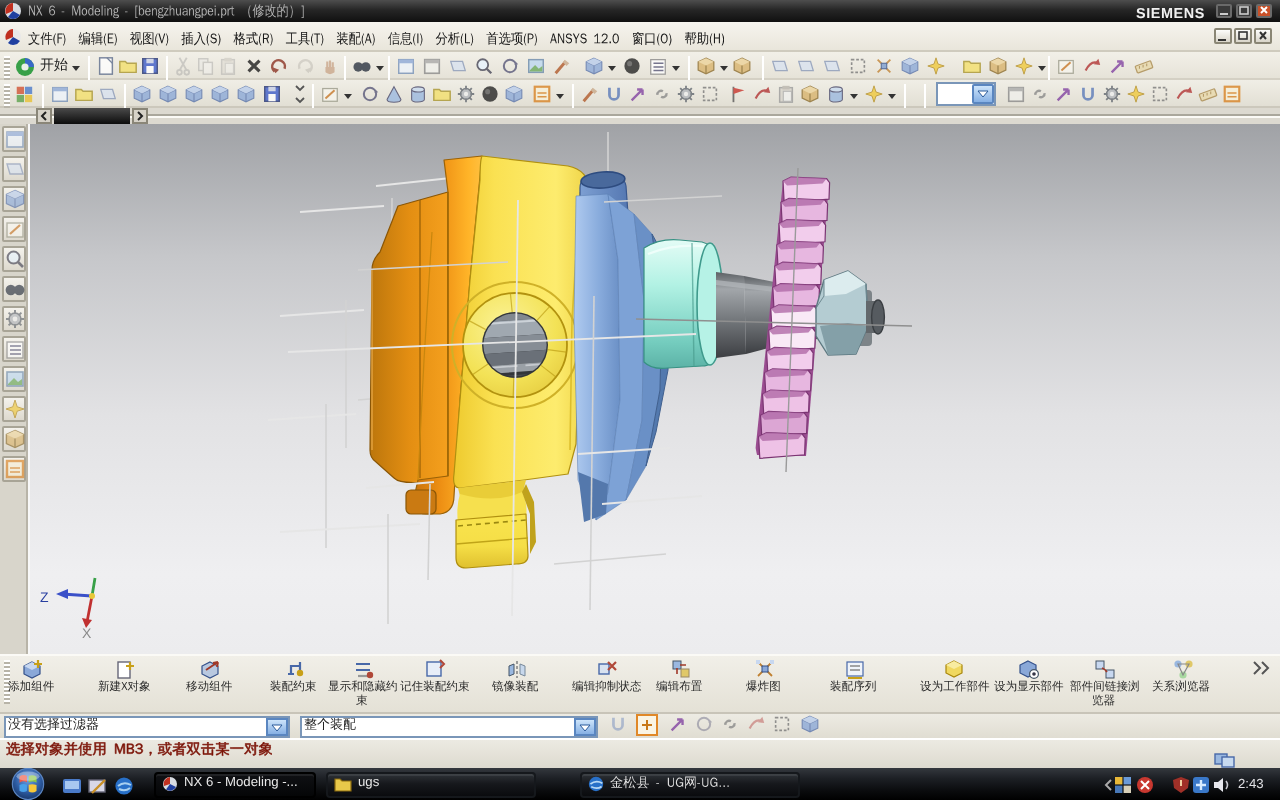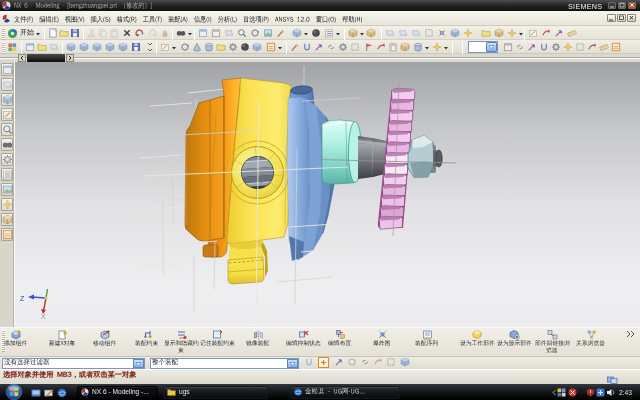--- a/index.html
+++ b/index.html
@@ -8,21 +8,21 @@
     <svg class="abs" style="left:2px;top:1px" width="9" height="9">
       <circle cx="4.5" cy="4.5" r="4" fill="#d8dce2"></circle>
       <path d="M1,6 A4 4 0 0 1 4.5,.5 L4.5,4.5 Z" fill="#c03020"></path>
       <path d="M8,6.5 A4 4 0 0 1 2,7.5 L4.5,4.5 Z" fill="#2040a0"></path>
     </svg>
     <div style="position:absolute;left:14px;top:2px;">
       <svg width="138" height="7.9" viewBox="0 0 165 7.9" preserveAspectRatio="none" style="display:block">
         <path d="M4.2 5.8H3.6L1.1 1.5V5.8H0.6V0.8H1.4L3.7 4.8V0.8H4.2Z M8.6 5.8H7.9L6.7 3.7L5.4 5.8H4.8L6.4 3.2L5.0 0.8H5.7L6.8 2.7L7.9 0.8H8.4L7.1 3.1Z M16.2 4.1Q16.2 4.9 15.6 5.4Q15.1 5.8 14.5 5.8Q13.4 5.8 12.9 4.8Q12.6 4.2 12.6 3.4Q12.6 2.1 13.2 1.3Q13.7 0.7 14.6 0.7Q15.6 0.7 16.0 1.5Q16.1 1.7 16.1 1.8L15.6 2.0Q15.3 1.3 14.6 1.3Q13.4 1.3 13.2 2.8Q13.1 3.1 13.1 3.5H13.1Q13.4 2.9 14.0 2.7Q14.3 2.5 14.6 2.5Q15.4 2.5 15.8 3.1Q16.2 3.5 16.2 4.1ZM15.6 4.2Q15.6 3.6 15.2 3.3Q14.9 3.0 14.5 3.0Q13.9 3.0 13.6 3.5Q13.3 3.8 13.3 4.2Q13.3 4.8 13.7 5.1Q14.1 5.3 14.5 5.3Q15.1 5.3 15.4 4.9Q15.6 4.6 15.6 4.2Z M21.7 4.1H20.1V3.7H21.7Z M31.3 5.8H30.6V1.4H30.6L29.0 5.8H28.6L27.0 1.4H27.0V5.8H26.5V0.8H27.4L28.9 4.8L30.3 0.8H31.3Z M35.4 3.9Q35.4 4.8 34.8 5.4Q34.4 5.8 33.7 5.8Q32.8 5.8 32.3 5.0Q32.1 4.5 32.1 3.9Q32.1 3.0 32.7 2.4Q33.1 2.0 33.8 2.0Q34.6 2.0 35.1 2.8Q35.4 3.3 35.4 3.9ZM34.7 3.9Q34.7 3.0 34.3 2.6Q34.0 2.5 33.7 2.5Q33.0 2.5 32.8 3.3Q32.7 3.6 32.7 3.9Q32.7 4.9 33.3 5.2Q33.4 5.4 33.7 5.4Q34.5 5.4 34.7 4.4Q34.7 4.2 34.7 3.9Z M39.1 5.8H38.6V5.1H38.6Q38.2 5.8 37.4 5.8Q36.6 5.8 36.2 5.0Q36.0 4.5 36.0 3.9Q36.0 3.0 36.4 2.5Q36.8 2.0 37.5 2.0Q38.1 2.0 38.5 2.6V0.8H39.1ZM38.5 4.2V3.6Q38.5 2.9 38.1 2.6Q37.8 2.5 37.5 2.5Q36.9 2.5 36.7 3.2Q36.6 3.5 36.6 3.9Q36.6 4.9 37.0 5.2Q37.2 5.4 37.5 5.4Q38.1 5.4 38.4 4.8Q38.5 4.5 38.5 4.2Z M43.1 4.0H40.5Q40.5 4.7 40.8 5.0Q41.1 5.4 41.6 5.4Q42.2 5.4 42.5 4.8Q42.5 4.7 42.5 4.6L43.1 4.8Q42.9 5.4 42.2 5.7Q41.9 5.8 41.5 5.8Q40.6 5.8 40.1 5.1Q39.8 4.6 39.8 3.9Q39.8 3.0 40.4 2.5Q40.8 2.0 41.5 2.0Q42.5 2.0 42.9 2.8Q43.1 3.3 43.1 3.9ZM42.5 3.6Q42.5 3.0 42.1 2.7Q41.9 2.4 41.5 2.4Q41.0 2.4 40.7 2.9Q40.5 3.2 40.5 3.6Z M44.6 5.8H44.0V0.8H44.6Z M46.3 1.5H45.7V0.8H46.3ZM46.3 5.8H45.8V2.1H46.3Z M50.3 5.8H49.7V3.5Q49.7 3.0 49.6 2.9Q49.6 2.8 49.6 2.8Q49.5 2.5 49.1 2.5Q49.0 2.5 49.0 2.5Q48.3 2.5 48.1 3.2Q48.0 3.5 48.0 3.8V5.8H47.4V2.1H47.9V2.8H47.9Q48.2 2.2 48.7 2.1Q48.9 2.0 49.1 2.0Q49.8 2.0 50.1 2.5L50.1 2.6Q50.3 2.9 50.3 3.6Z M54.4 6.1Q54.4 7.1 52.6 7.1Q50.9 7.1 50.9 6.2Q50.9 5.6 51.4 5.5Q51.1 5.2 51.1 4.9Q51.1 4.5 51.5 4.3Q51.5 4.2 51.6 4.2Q51.1 3.8 51.1 3.3Q51.1 2.6 51.7 2.2Q52.0 2.0 52.5 2.0Q52.9 2.0 53.2 2.2Q53.3 1.7 53.7 1.6Q53.8 1.5 54.0 1.5Q54.1 1.5 54.2 1.5L54.2 2.0Q53.8 2.0 53.7 2.1L53.6 2.2L53.5 2.4Q53.5 2.4 53.5 2.4Q53.9 2.8 53.9 3.3Q53.9 4.0 53.3 4.3Q52.9 4.5 52.5 4.5L52.0 4.5H52.0Q51.8 4.5 51.7 4.6Q51.6 4.7 51.6 4.8Q51.6 5.0 51.9 5.1Q52.1 5.2 52.8 5.2Q53.5 5.2 53.8 5.3Q54.2 5.4 54.3 5.8Q54.4 6.0 54.4 6.1ZM53.3 3.3Q53.3 2.8 52.9 2.6Q52.7 2.5 52.5 2.5Q52.0 2.5 51.8 2.8Q51.7 3.0 51.7 3.3Q51.7 3.8 52.1 4.0Q52.3 4.1 52.5 4.1Q53.0 4.1 53.2 3.7Q53.3 3.5 53.3 3.3ZM53.8 6.1Q53.8 5.7 53.0 5.7L52.7 5.7Q52.4 5.7 51.8 5.6Q51.4 5.8 51.4 6.1Q51.4 6.6 52.2 6.7Q52.4 6.7 52.6 6.7Q53.6 6.7 53.8 6.3Q53.8 6.2 53.8 6.1Z M59.5 4.1H58.0V3.7H59.5Z M65.5 7.0H64.2V0.8H65.5V1.2H64.7V6.6H65.5Z M69.5 3.9Q69.5 4.8 69.0 5.4Q68.6 5.8 67.9 5.8Q67.4 5.8 67.0 5.4Q66.9 5.2 66.8 5.1L66.6 5.8H66.3V0.8H66.9V2.7H66.9Q67.3 2.0 68.0 2.0Q68.8 2.0 69.2 2.8Q69.5 3.3 69.5 3.9ZM68.9 4.0Q68.9 3.1 68.5 2.7L68.3 2.6Q68.1 2.5 67.9 2.5Q67.4 2.5 67.1 2.9Q66.9 3.2 66.9 3.6V4.2Q66.9 4.8 67.3 5.2Q67.5 5.4 67.9 5.4Q68.6 5.4 68.8 4.6Q68.9 4.3 68.9 4.0Z M73.3 4.0H70.7Q70.7 4.7 71.0 5.0Q71.3 5.4 71.8 5.4Q72.4 5.4 72.7 4.8Q72.7 4.7 72.7 4.6L73.3 4.8Q73.1 5.4 72.4 5.7Q72.1 5.8 71.7 5.8Q70.8 5.8 70.3 5.1Q70.0 4.6 70.0 3.9Q70.0 3.0 70.6 2.5Q71.0 2.0 71.7 2.0Q72.7 2.0 73.1 2.8Q73.3 3.3 73.3 3.9ZM72.7 3.6Q72.7 3.0 72.3 2.7Q72.1 2.4 71.7 2.4Q71.2 2.4 70.9 2.9Q70.7 3.2 70.7 3.6Z M77.0 5.8H76.5V3.5Q76.5 3.0 76.4 2.9Q76.4 2.8 76.4 2.8Q76.2 2.5 75.9 2.5Q75.8 2.5 75.8 2.5Q75.1 2.5 74.8 3.2Q74.7 3.5 74.7 3.8V5.8H74.2V2.1H74.7V2.8H74.7Q75.0 2.2 75.5 2.1Q75.7 2.0 75.8 2.0Q76.5 2.0 76.9 2.5L76.9 2.6Q77.0 2.9 77.0 3.6Z M81.1 6.1Q81.1 7.1 79.3 7.1Q77.6 7.1 77.6 6.2Q77.6 5.6 78.2 5.5Q77.8 5.2 77.8 4.9Q77.8 4.5 78.2 4.3Q78.3 4.2 78.3 4.2Q77.8 3.8 77.8 3.3Q77.8 2.6 78.4 2.2Q78.8 2.0 79.3 2.0Q79.7 2.0 80.0 2.2Q80.1 1.7 80.4 1.6Q80.6 1.5 80.7 1.5Q80.9 1.5 81.0 1.5L81.0 2.0Q80.6 2.0 80.4 2.1L80.3 2.2L80.3 2.4Q80.3 2.4 80.3 2.4Q80.6 2.8 80.6 3.3Q80.6 4.0 80.0 4.3Q79.7 4.5 79.2 4.5L78.8 4.5H78.7Q78.5 4.5 78.4 4.6Q78.4 4.7 78.4 4.8Q78.4 5.0 78.6 5.1Q78.9 5.2 79.6 5.2Q80.2 5.2 80.6 5.3Q81.0 5.4 81.1 5.8Q81.1 6.0 81.1 6.1ZM80.1 3.3Q80.1 2.8 79.7 2.6Q79.5 2.5 79.3 2.5Q78.8 2.5 78.5 2.8Q78.4 3.0 78.4 3.3Q78.4 3.8 78.9 4.0Q79.0 4.1 79.3 4.1Q79.8 4.1 80.0 3.7Q80.1 3.5 80.1 3.3ZM80.6 6.1Q80.6 5.7 79.7 5.7L79.4 5.7Q79.2 5.7 78.6 5.6Q78.2 5.8 78.2 6.1Q78.2 6.6 79.0 6.7Q79.2 6.7 79.3 6.7Q80.4 6.7 80.6 6.3Q80.6 6.2 80.6 6.1Z M84.0 5.8H81.3V5.3L83.3 2.5H81.5V2.1H84.0V2.4L82.0 5.3H84.0Z M87.5 5.8H87.0V3.6Q87.0 2.9 86.8 2.7L86.6 2.6L86.5 2.5Q86.4 2.5 86.2 2.5Q85.8 2.5 85.5 2.9Q85.2 3.2 85.2 3.9V5.8H84.7V0.8H85.2V2.8H85.2Q85.6 2.0 86.4 2.0Q87.2 2.0 87.5 2.8Q87.5 3.0 87.5 3.4Z M91.4 5.8H90.9V5.0H90.9Q90.7 5.5 90.2 5.7Q90.0 5.8 89.8 5.8Q88.7 5.8 88.6 4.7Q88.5 4.5 88.5 4.3V2.1H89.1V4.3Q89.1 5.3 89.7 5.3Q89.7 5.3 89.8 5.3Q90.4 5.3 90.7 4.7Q90.8 4.4 90.8 4.0V2.1H91.4Z M95.5 5.8H94.9L94.9 5.1Q94.5 5.8 93.6 5.8Q92.9 5.8 92.5 5.4Q92.3 5.1 92.3 4.7Q92.3 4.2 92.8 3.8Q92.9 3.8 93.0 3.7Q93.5 3.5 94.6 3.5H94.9V3.3Q94.9 2.7 94.4 2.5L94.1 2.5Q94.0 2.4 93.9 2.4Q93.1 2.4 92.9 3.1L92.4 3.0Q92.5 2.3 93.4 2.1Q93.7 2.0 94.0 2.0Q94.9 2.0 95.2 2.5Q95.4 2.8 95.4 3.6V5.0Q95.4 5.5 95.5 5.8ZM94.9 4.2V3.9H94.4Q92.9 3.9 92.9 4.8Q92.9 5.2 93.4 5.4Q93.5 5.4 93.7 5.4Q94.3 5.4 94.6 4.9Q94.9 4.6 94.9 4.2Z M99.2 5.8H98.6V3.5Q98.6 3.0 98.5 2.9Q98.5 2.8 98.5 2.8Q98.4 2.5 98.0 2.5Q98.0 2.5 97.9 2.5Q97.2 2.5 97.0 3.2Q96.9 3.5 96.9 3.8V5.8H96.3V2.1H96.8V2.8H96.8Q97.1 2.2 97.6 2.1Q97.8 2.0 98.0 2.0Q98.7 2.0 99.0 2.5L99.0 2.6Q99.2 2.9 99.2 3.6Z M103.3 6.1Q103.3 7.1 101.5 7.1Q99.8 7.1 99.8 6.2Q99.8 5.6 100.3 5.5Q100.0 5.2 100.0 4.9Q100.0 4.5 100.4 4.3Q100.4 4.2 100.5 4.2Q100.0 3.8 100.0 3.3Q100.0 2.6 100.6 2.2Q100.9 2.0 101.4 2.0Q101.8 2.0 102.1 2.2Q102.2 1.7 102.6 1.6Q102.7 1.5 102.9 1.5Q103.0 1.5 103.1 1.5L103.1 2.0Q102.7 2.0 102.6 2.1L102.5 2.2L102.4 2.4Q102.4 2.4 102.4 2.4Q102.8 2.8 102.8 3.3Q102.8 4.0 102.2 4.3Q101.8 4.5 101.4 4.5L100.9 4.5H100.9Q100.7 4.5 100.6 4.6Q100.5 4.7 100.5 4.8Q100.5 5.0 100.8 5.1Q101.0 5.2 101.7 5.2Q102.4 5.2 102.7 5.3Q103.1 5.4 103.2 5.8Q103.3 6.0 103.3 6.1ZM102.2 3.3Q102.2 2.8 101.8 2.6Q101.7 2.5 101.4 2.5Q100.9 2.5 100.7 2.8Q100.6 3.0 100.6 3.3Q100.6 3.8 101.0 4.0Q101.2 4.1 101.4 4.1Q101.9 4.1 102.1 3.7Q102.2 3.5 102.2 3.3ZM102.7 6.1Q102.7 5.7 101.9 5.7L101.6 5.7Q101.3 5.7 100.7 5.6Q100.3 5.8 100.3 6.1Q100.3 6.6 101.2 6.7Q101.3 6.7 101.5 6.7Q102.5 6.7 102.7 6.3Q102.7 6.2 102.7 6.1Z M106.9 3.9Q106.9 4.8 106.5 5.4Q106.1 5.8 105.5 5.8Q104.8 5.8 104.4 5.2V7.0H103.8V2.1H104.4V2.8H104.4Q104.6 2.2 105.2 2.1Q105.3 2.0 105.5 2.0Q106.3 2.0 106.7 2.8Q106.9 3.3 106.9 3.9ZM106.3 3.9Q106.3 3.0 105.9 2.7L105.7 2.6Q105.6 2.5 105.4 2.5Q104.9 2.5 104.6 3.0Q104.5 3.1 104.5 3.1Q104.4 3.3 104.4 3.4V4.3Q104.4 4.8 104.8 5.1Q105.0 5.4 105.4 5.4Q106.1 5.4 106.3 4.4Q106.3 4.2 106.3 3.9Z M110.7 4.0H108.1Q108.1 4.7 108.4 5.0Q108.7 5.4 109.2 5.4Q109.8 5.4 110.1 4.8Q110.1 4.7 110.1 4.6L110.7 4.8Q110.5 5.4 109.8 5.7Q109.5 5.8 109.1 5.8Q108.2 5.8 107.7 5.1Q107.4 4.6 107.4 3.9Q107.4 3.0 108.0 2.5Q108.4 2.0 109.1 2.0Q110.1 2.0 110.5 2.8Q110.7 3.3 110.7 3.9ZM110.1 3.6Q110.1 3.0 109.7 2.7Q109.5 2.4 109.1 2.4Q108.6 2.4 108.3 2.9Q108.1 3.2 108.1 3.6Z M112.2 1.5H111.6V0.8H112.2ZM112.2 5.8H111.6V2.1H112.2Z M114.3 5.8H113.5V4.9H114.3Z M118.6 3.9Q118.6 4.8 118.1 5.4Q117.8 5.8 117.1 5.8Q116.4 5.8 116.1 5.2V7.0H115.5V2.1H116.0V2.8H116.0Q116.2 2.2 116.8 2.1Q117.0 2.0 117.1 2.0Q118.0 2.0 118.4 2.8Q118.6 3.3 118.6 3.9ZM118.0 3.9Q118.0 3.0 117.5 2.7L117.4 2.6Q117.2 2.5 117.0 2.5Q116.5 2.5 116.2 3.0Q116.2 3.1 116.1 3.1Q116.1 3.3 116.1 3.4V4.3Q116.1 4.8 116.4 5.1Q116.7 5.4 117.0 5.4Q117.8 5.4 117.9 4.4Q118.0 4.2 118.0 3.9Z M121.1 2.6H121.0Q120.3 2.6 120.0 3.2Q119.9 3.5 119.9 3.9V5.8H119.3V2.1H119.8V3.0H119.8Q120.2 2.0 120.9 2.0Q120.9 2.0 121.1 2.0Z M123.3 5.8 122.7 5.8Q121.8 5.8 121.8 4.6V2.5H121.1V2.1H121.8V1.2L122.3 1.1V2.1H123.2V2.5H122.3V4.7Q122.4 5.4 122.8 5.4Q122.8 5.4 123.3 5.3Z M133.1 7.0H132.7Q131.8 5.9 131.7 4.4Q131.7 4.1 131.7 3.9Q131.7 2.3 132.6 1.0Q132.7 0.9 132.7 0.8H133.1Q132.2 2.2 132.2 3.9Q132.2 5.5 133.1 7.0Z M140.4 4.5Q140.6 4.7 140.9 4.9Q139.1 6.6 137.2 6.9Q137.2 6.6 137.0 6.3Q137.8 6.2 138.6 5.9Q139.2 5.7 139.5 5.4Q140.0 5.0 140.4 4.5ZM139.8 3.9Q139.9 4.1 140.2 4.2Q139.2 5.4 137.5 5.9Q137.5 5.6 137.3 5.4Q138.1 5.2 138.6 4.8Q139.2 4.5 139.8 3.9ZM139.2 3.3Q139.4 3.5 139.6 3.6Q138.8 4.6 137.4 4.9Q137.4 4.7 137.2 4.5Q137.8 4.4 138.3 4.1Q138.7 3.8 139.2 3.3ZM136.9 2.3 136.9 4.5Q136.9 5.0 136.9 5.5Q136.6 5.5 136.3 5.5Q136.4 5.0 136.4 4.5V2.7Q136.4 2.2 136.3 1.7Q136.6 1.7 136.9 1.7Q136.9 1.9 136.9 2.2Q137.4 1.8 137.7 1.3Q138.1 0.8 138.4 0.1Q138.6 0.2 138.9 0.3Q138.8 0.6 138.6 1.0H140.6Q140.1 1.9 139.4 2.5Q140.1 3.1 141.1 3.3Q140.9 3.5 140.8 3.8Q139.9 3.6 139.1 2.8Q138.3 3.5 137.3 3.9Q137.1 3.7 136.9 3.5Q137.9 3.2 138.7 2.5Q138.4 2.1 138.1 1.7Q137.7 2.2 137.1 2.6Q137.0 2.5 136.9 2.3ZM138.4 1.3Q138.7 1.8 139.1 2.2Q139.5 1.8 139.8 1.3ZM136.5 0.2Q136.2 1.2 135.8 2.0V5.7Q135.8 6.2 135.8 6.7Q135.6 6.7 135.3 6.7Q135.3 6.2 135.3 5.7V2.7Q135.0 3.2 134.6 3.6Q134.5 3.3 134.2 3.2Q134.6 2.9 134.9 2.5Q135.4 1.9 135.6 1.3Q135.8 0.7 136.0 0.1Q136.2 0.2 136.5 0.2Z M145.0 1.9Q145.2 1.1 145.2 0.1Q145.5 0.1 145.8 0.1Q145.8 0.8 145.6 1.5H147.2Q147.6 1.5 148.0 1.5Q148.0 1.7 148.0 1.9L147.2 1.9Q147.2 2.8 147.0 3.6Q146.8 4.4 146.4 5.1Q147.1 5.9 148.3 6.3Q148.0 6.4 148.0 6.7Q146.8 6.4 146.1 5.5Q145.1 6.7 143.7 6.8Q143.5 6.5 143.1 6.3Q143.6 6.3 144.0 6.2Q144.3 6.1 144.7 6.0Q145.3 5.7 145.8 5.1Q145.3 4.3 145.1 3.2Q144.9 3.6 144.6 4.0Q144.4 3.7 144.1 3.7Q144.7 2.8 145.0 1.9Q145.0 1.9 145.0 1.9ZM142.1 2.7 143.7 2.7V1.3H142.5Q142.1 1.3 141.7 1.3Q141.8 1.1 141.7 0.9Q142.1 0.9 142.5 0.9H144.2V3.5H143.7V3.1L142.6 3.1L142.6 5.3L144.4 4.5L144.6 4.8Q144.2 5.0 143.5 5.3Q142.7 5.7 142.2 6.1L142.0 5.6Q142.1 5.5 142.1 5.3ZM146.0 4.7Q146.4 4.1 146.6 3.4Q146.7 2.7 146.7 1.9H145.5Q145.5 2.0 145.4 2.2Q145.5 3.6 146.0 4.7Z M153.5 4.5Q153.0 3.8 152.5 3.1L152.9 2.8Q153.4 3.5 153.9 4.3ZM154.7 1.7H153.1Q152.7 2.8 152.0 3.6Q151.9 3.4 151.7 3.4V6.6H151.2V6.1H149.6Q149.6 6.4 149.6 6.6Q149.4 6.6 149.1 6.6Q149.1 6.1 149.1 5.6V1.5Q149.5 1.5 149.9 1.5Q150.2 1.0 150.4 0.0Q150.7 0.1 150.9 0.1Q150.8 0.8 150.4 1.5H151.7V3.1Q152.4 2.2 152.7 1.4Q152.9 0.8 153.0 0.0Q153.3 0.1 153.6 0.1Q153.4 0.7 153.2 1.3H155.2V5.9Q155.2 6.2 155.0 6.5Q154.7 6.7 153.9 6.7Q154.0 6.3 153.7 6.1Q154.0 6.1 154.3 6.1Q154.5 6.1 154.6 6.1Q154.7 6.0 154.7 5.7ZM151.2 3.6V1.8H149.6V3.6ZM151.2 4.0H149.6V5.7H151.2Z M158.3 3.9Q158.3 5.4 157.5 6.6Q157.4 6.8 157.3 7.0H156.9Q157.8 5.5 157.8 3.9Q157.8 2.2 156.9 0.9Q156.9 0.8 156.9 0.8H157.3Q158.2 2.1 158.3 3.7Q158.3 3.8 158.3 3.9Z M164.8 7.0H163.5V6.6H164.3V1.2H163.5V0.8H164.8Z" fill="#b4b4b4"></path>
       </svg>
     </div>
-    <div class="abs" style="left:568px;top:1.5px;font-size:7.2px;font-weight:normal;color:#f0f0f0;letter-spacing:0.3px">SIEMENS</div>
+    <div class="abs" style="left:568px;top:1.5px;font-size:7.2px;font-weight:bold;color:#f0f0f0;letter-spacing:0.3px">SIEMENS</div>
     <div class="abs" style="left:608px;top:2px;width:8px;height:7px;background:#3a3a3a;border:1px solid #6a6a6a;border-radius:1px"></div>
     <div class="abs" style="left:618px;top:2px;width:8px;height:7px;background:#3a3a3a;border:1px solid #6a6a6a;border-radius:1px"></div>
     <div class="abs" style="left:628px;top:2px;width:8px;height:7px;background:#c85028;border:1px solid #6a6a6a;border-radius:1px"></div>
     <svg class="abs" style="left:608px;top:2px" width="30" height="7">
       <path d="M2,5 L6,5" stroke="#ccc" stroke-width="1"></path>
       <rect x="12" y="1.5" width="4" height="3.5" fill="none" stroke="#ccc" stroke-width="0.8"></rect>
       <path d="M22.5,1.5 L25.5,4.5 M25.5,1.5 L22.5,4.5" stroke="#fff" stroke-width="1"></path>
     </svg>
   </div>
 <div class="abs" style="left:0;top:11px;width:640px;height:15px;background:linear-gradient(#f6f4ee,#e9e6db);border-bottom:1px solid #cfcbbe">

